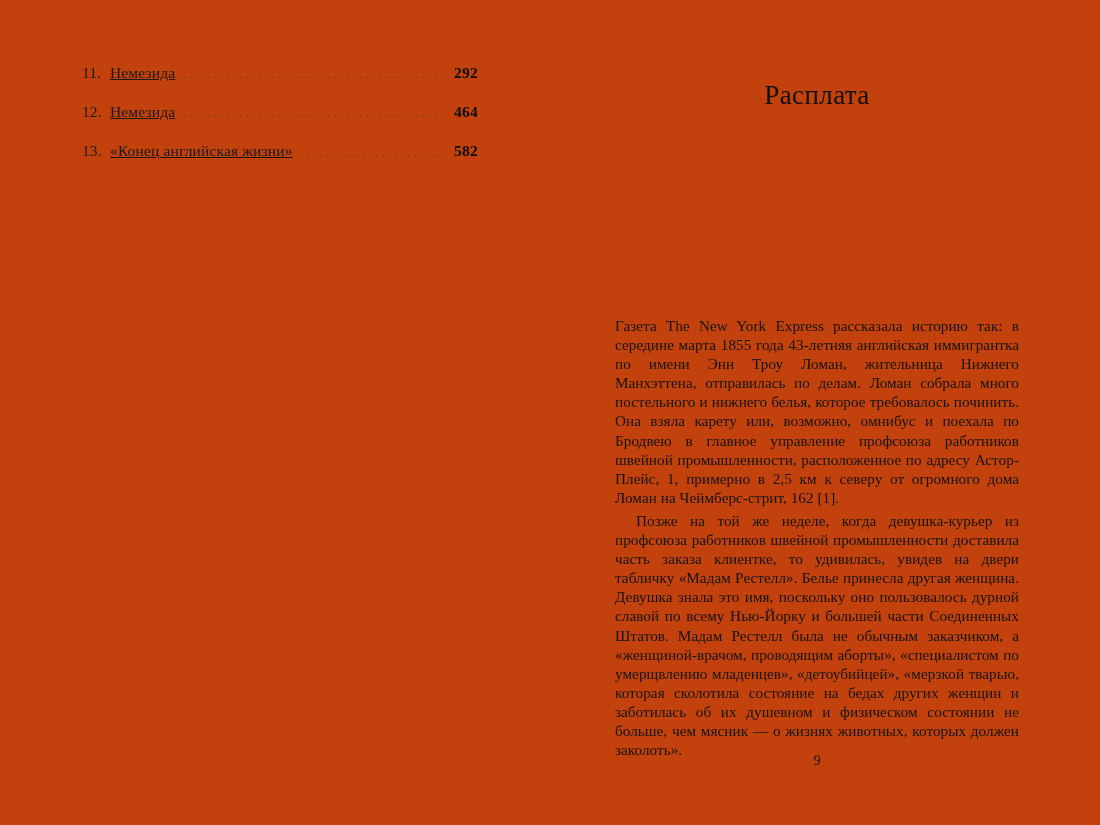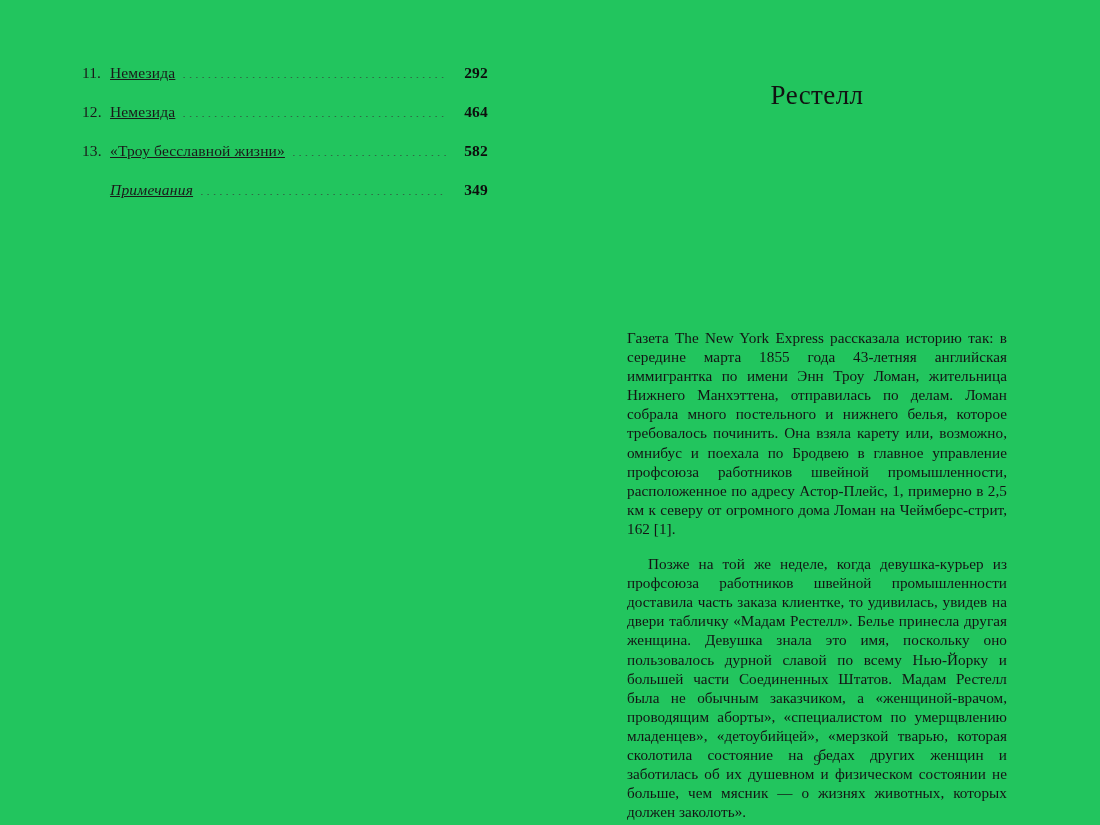--- a/index.html
+++ b/index.html
@@ -6,21 +6,21 @@
   html, body {
     margin: 0;
     padding: 0;
     background: #ffffff;
   }
 
   #page {
     position: relative;
     width: 1100px;
     height: 825px;
-    background: #22c55e;
+    background: #c2410c;
     overflow: hidden;
     font-family: "Liberation Serif", "DejaVu Serif", serif;
     color: #111111;
     -webkit-font-smoothing: antialiased;
   }
 
   
 
   #toc-page {
     position: absolute;
@@ -82,21 +82,20 @@
     top: 0;
     white-space: nowrap;
     font-size: 15px;
     letter-spacing: -0.6px;
     color: #3a3a3a;
   }
 
   .toc-page-no {
     flex: 0 0 auto;
     width: 34px;
-    text-align: right;
     padding-left: 8px;
     font-weight: 700;
     font-size: 15.5px;
     letter-spacing: 0.2px;
     color: #0d0d0d;
   }
 
   
 
   #intro-page {
@@ -121,21 +120,21 @@
   }
 
   #intro-body {
     position: absolute;
     left: 61px;
     top: 312px;
     width: 412px;
   }
 
   .body-par {
-    margin: 16px;
+    margin: 4px;
     text-align: justify;
     text-justify: inter-word;
     font-size: 15.2px;
     line-height: 19.1px;
     letter-spacing: 0.05px;
     color: #141414;
     hyphens: manual;
   }
 
   .body-par.indented {
@@ -170,39 +169,33 @@
 
       <div class="toc-entry">
         <span class="toc-num">12.</span>
         <span class="toc-title">Немезида</span>
         <span class="toc-leader"></span>
         <span class="toc-page-no">464</span>
       </div>
 
       <div class="toc-entry">
         <span class="toc-num">13.</span>
-        <span class="toc-title">«Троу бесславной жизни»</span>
+        <span class="toc-title">«Конец английская жизни»</span>
         <span class="toc-leader"></span>
         <span class="toc-page-no">582</span>
       </div>
 
 
-      <div class="toc-entry is-italic">
-        <span class="toc-num"></span>
-        <span class="toc-title">Примечания</span>
-        <span class="toc-leader"></span>
-        <span class="toc-page-no">349</span>
-      </div>
 
     </div>
   </div>
 
   <div id="intro-page">
 
-    <h1 id="chapter-title">Рестелл</h1>
+    <h1 id="chapter-title">Расплата</h1>
 
     <div id="intro-body">
       <p class="body-par">Газета The New York Express рассказала историю так: в середине марта 1855 года 43-летняя английская иммигрантка по имени Энн Троу Ломан, жительница Нижнего Манхэттена, отправилась по делам. Ломан собрала много постельного и нижнего белья, которое требовалось починить. Она взяла карету или, возможно, омнибус и поехала по Бродвею в главное управление профсоюза работников швейной промышленности, расположенное по адресу Астор-Плейс, 1, примерно в 2,5 км к северу от огромного дома Ломан на Чеймберс-стрит, 162 [1].</p>
       <p class="body-par indented">Позже на той же неделе, когда девушка-курьер из профсоюза работников швейной промышленности доставила часть заказа клиентке, то удивилась, увидев на двери табличку «Мадам Рестелл». Белье принесла другая женщина. Девушка знала это имя, поскольку оно пользовалось дурной славой по всему Нью-Йорку и большей части Соединенных Штатов. Мадам Рестелл была не обычным заказчиком, а «женщиной-врачом, проводящим аборты», «специалистом по умерщвлению младенцев», «детоубийцей», «мерзкой тварью, которая сколотила состояние на бедах других женщин и заботилась об их душевном и физическом состоянии не больше, чем мясник — о жизнях животных, которых должен заколоть».</p>
     </div>
 
     <div id="folio">9</div>
 
   </div>
 

